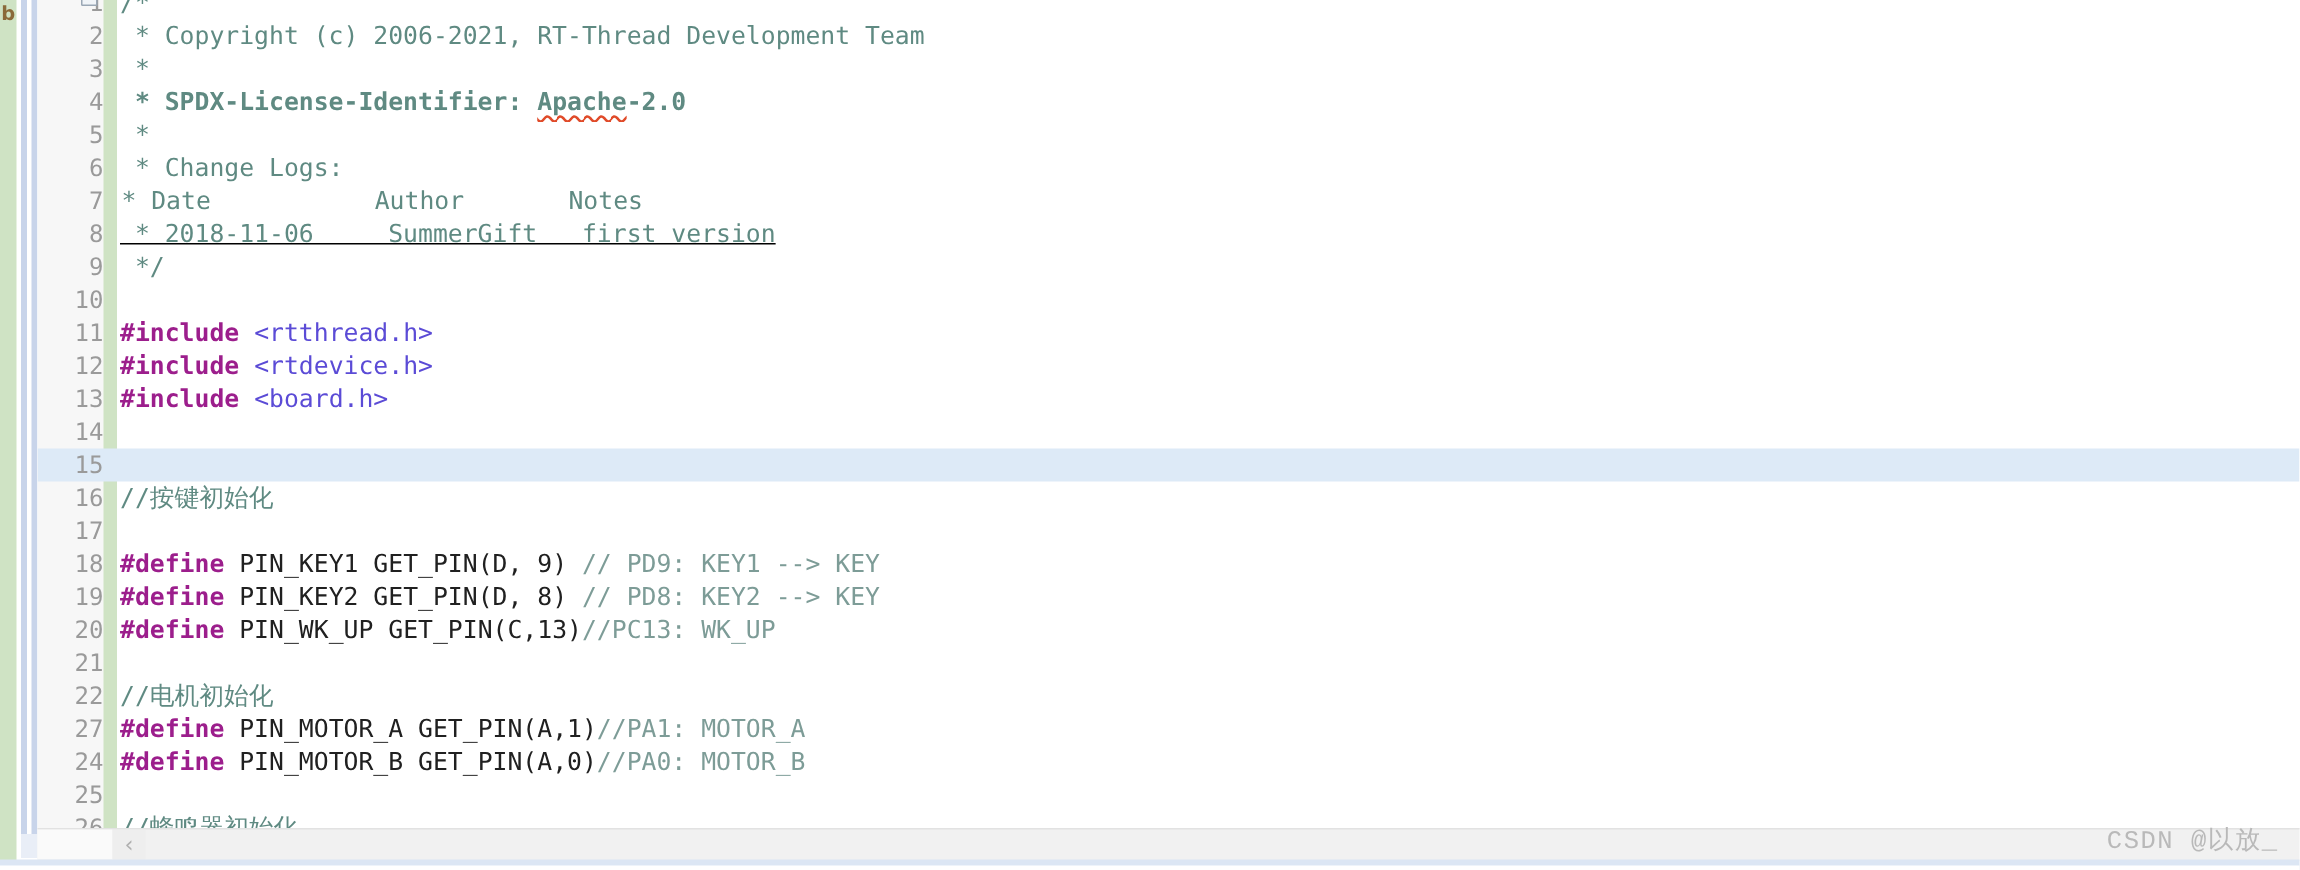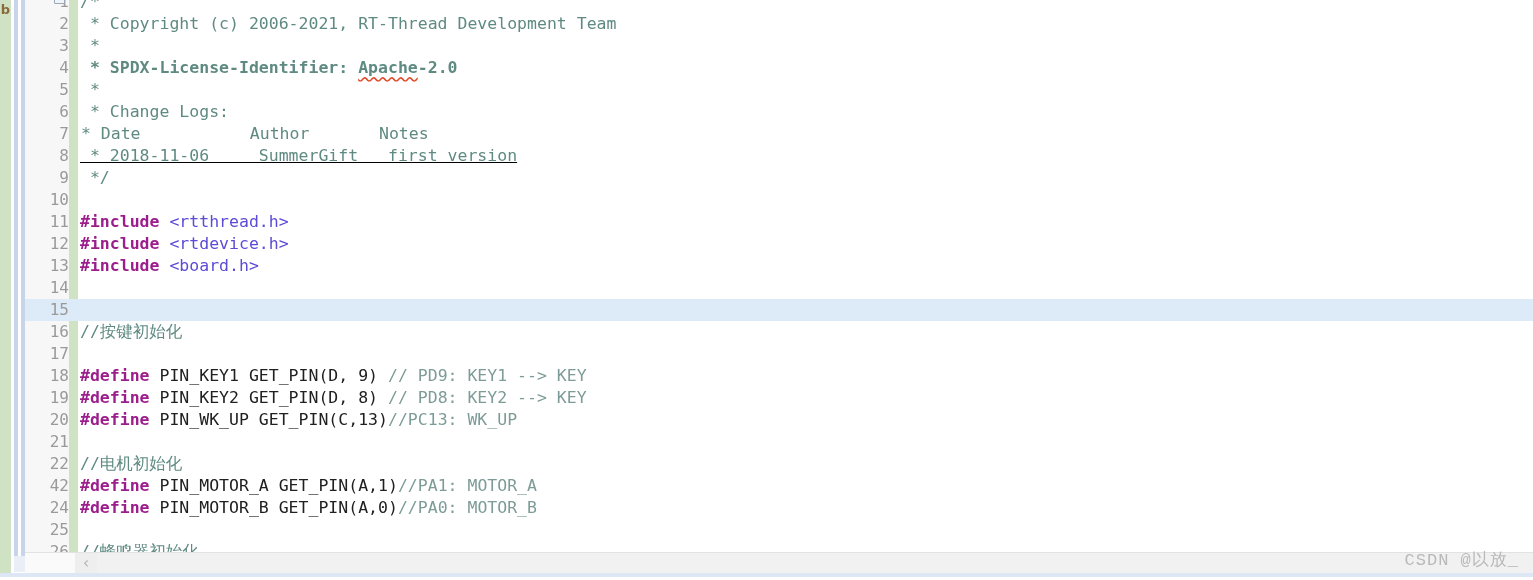--- a/index.html
+++ b/index.html
@@ -278,21 +278,21 @@
         <div class="row" style="top: 255px;"><div class="lineno">13</div><div class="code-text" style="left: 55px;"><span class="tok-pp">#include</span><span class="tok-plain"> </span><span class="tok-header">&lt;board.h&gt;</span></div></div>
         <div class="row" style="top: 277px;"><div class="lineno">14</div><div class="code-text" style="left: 55px;"></div></div>
         <div class="row caret-line" style="top: 299px;"><div class="lineno">15</div><div class="code-text" style="left: 55px;"></div></div>
         <div class="row" style="top: 321px;"><div class="lineno">16</div><div class="code-text" style="left: 55px;"><span class="tok-comment">//按键初始化</span></div></div>
         <div class="row" style="top: 343px;"><div class="lineno">17</div></div>
         <div class="row" style="top: 365px;"><div class="lineno">18</div><div class="code-text" style="left: 55px;"><span class="tok-pp">#define</span><span class="tok-plain"> PIN_KEY1 GET_PIN(D, 9) </span><span class="tok-comment2">// PD9: KEY1 --&gt; KEY</span></div></div>
         <div class="row" style="top: 387px;"><div class="lineno">19</div><div class="code-text" style="left: 55px;"><span class="tok-pp">#define</span><span class="tok-plain"> PIN_KEY2 GET_PIN(D, 8) </span><span class="tok-comment2">// PD8: KEY2 --&gt; KEY</span></div></div>
         <div class="row" style="top: 409px;"><div class="lineno">20</div><div class="code-text" style="left: 55px;"><span class="tok-pp">#define</span><span class="tok-plain"> PIN_WK_UP GET_PIN(C,13)</span><span class="tok-comment2">//PC13: WK_UP</span></div></div>
         <div class="row" style="top: 431px;"><div class="lineno">21</div><div class="code-text" style="left: 55px;"></div></div>
         <div class="row" style="top: 453px;"><div class="lineno">22</div><div class="code-text" style="left: 55px;"><span class="tok-comment">//电机初始化</span></div></div>
-        <div class="row" style="top: 475px;"><div class="lineno">42</div><div class="code-text" style="left: 55px;"><span class="tok-pp">#define</span><span class="tok-plain"> PIN_MOTOR_A GET_PIN(A,1)</span><span class="tok-comment2">//PA1: MOTOR_A</span></div></div>
+        <div class="row" style="top: 475px;"><div class="lineno">27</div><div class="code-text" style="left: 55px;"><span class="tok-pp">#define</span><span class="tok-plain"> PIN_MOTOR_A GET_PIN(A,1)</span><span class="tok-comment2">//PA1: MOTOR_A</span></div></div>
         <div class="row" style="top: 497px;"><div class="lineno">24</div><div class="code-text" style="left: 55px;"><span class="tok-pp">#define</span><span class="tok-plain"> PIN_MOTOR_B GET_PIN(A,0)</span><span class="tok-comment2">//PA0: MOTOR_B</span></div></div>
         <div class="row" style="top: 519px;"><div class="lineno">25</div><div class="code-text" style="left: 55px;"></div></div>
         <div class="row" style="top: 541px;"><div class="lineno">26</div><div class="code-text" style="left: 55px;"><span class="tok-comment">//蜂鸣器初始化</span></div></div>
       </div>
   </div>
 
   <div class="hscroll">
     <div class="hscroll-track-left"></div>
     <div class="hscroll-leftbtn">‹</div>
   </div>

